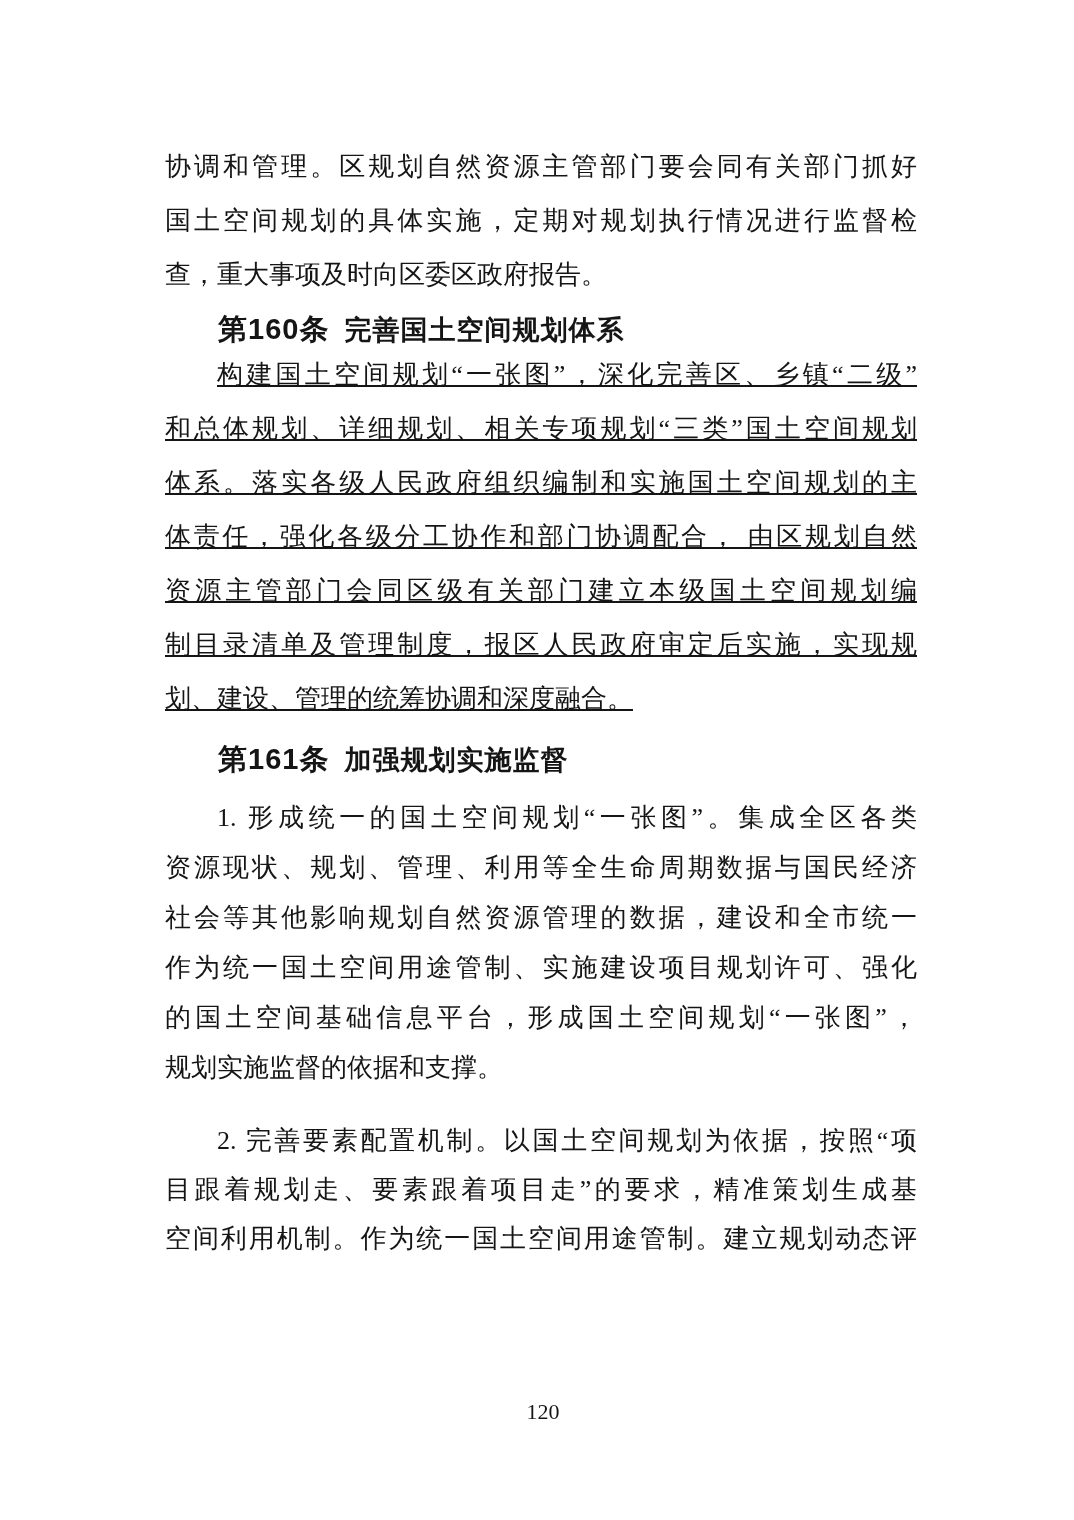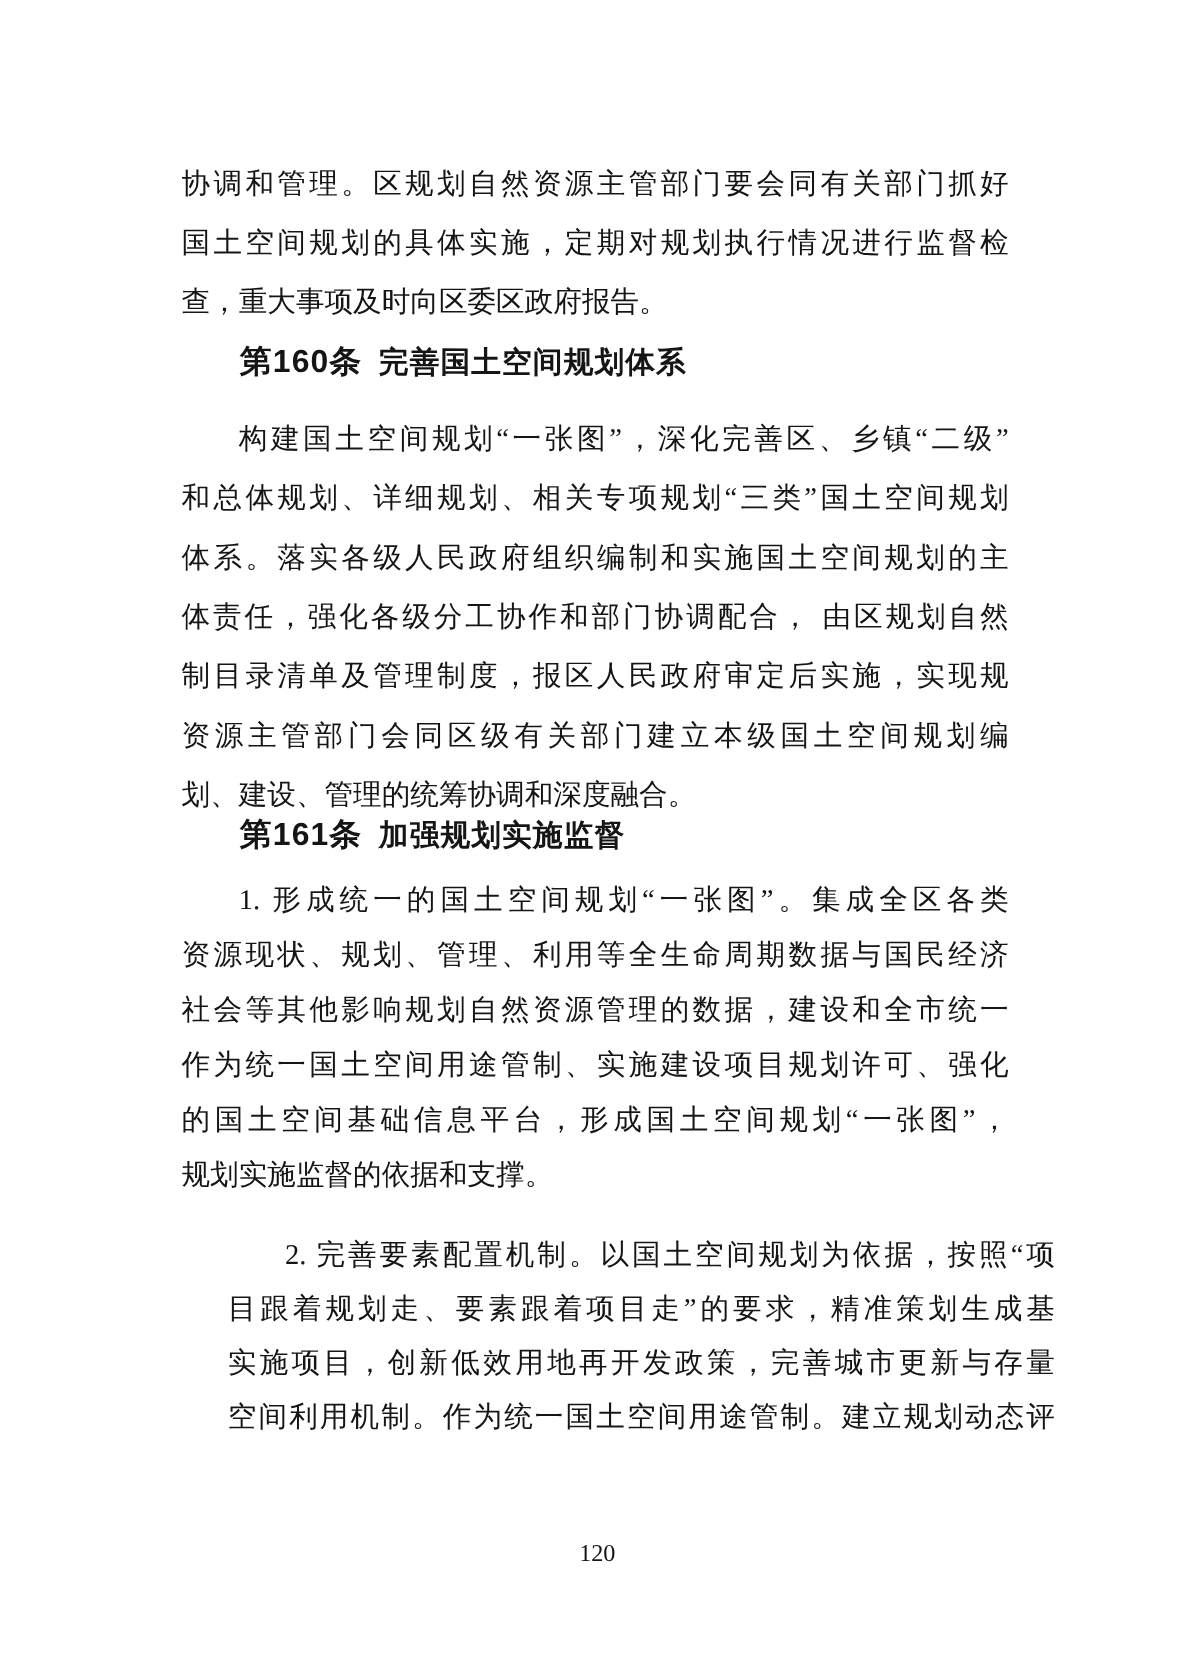--- a/index.html
+++ b/index.html
@@ -21,21 +21,21 @@
   }
   .para .line {
     text-align: justify;
     text-align-last: justify;
   }
   .para .line:last-child { text-align-last: left; }
   .para.justify-all .line:last-child { text-align-last: justify; }
   .para.indent .line:first-child { text-indent: 52px; }
   .lh54 { line-height: 54px; }
   .lh50 { line-height: 50px; font-family: Liberation Serif, serif; }
-  .lh49 { line-height: 49px; margin-left: 42px; }
+  .lh49 { line-height: 49px; }
   .heading {
     position: absolute;
     left: 218px;
     line-height: 52px;
     white-space: nowrap;
   }
   .art-no {
     font-family: "Liberation Sans", "DejaVu Sans", sans-serif;
     font-weight: 700;
     font-size: 29px;
@@ -65,45 +65,44 @@
   <div class="para lh54" style="top:140px;">
       <div class="line">协调和管理。区规划自然资源主管部门要会同有关部门抓好</div>
       <div class="line">国土空间规划的具体实施，定期对规划执行情况进行监督检</div>
       <div class="line">查，重大事项及时向区委区政府报告。</div>
     </div>
 
   <div class="heading" style="top:303px;">
     <span class="art-no">第160条</span><span class="art-title">完善国土空间规划体系</span>
   </div>
 
-  <div class="para indent lh54" style="top:372px;">
+  <div class="para indent lh54" style="top:348px;text-decoration:underline;">
       <div class="line">构建国土空间规划“一张图”，深化完善区、乡镇“二级”</div>
       <div class="line">和总体规划、详细规划、相关专项规划“三类”国土空间规划</div>
       <div class="line">体系。落实各级人民政府组织编制和实施国土空间规划的主</div>
       <div class="line">体责任，强化各级分工协作和部门协调配合， 由区规划自然</div>
+      <div class="line">资源主管部门会同区级有关部门建立本级国土空间规划编</div>
       <div class="line">制目录清单及管理制度，报区人民政府审定后实施，实现规</div>
-      <div class="line">资源主管部门会同区级有关部门建立本级国土空间规划编</div>
       <div class="line">划、建设、管理的统筹协调和深度融合。</div>
     </div>
 
   <div class="heading" style="top:733px;">
     <span class="art-no">第161条</span><span class="art-title">加强规划实施监督</span>
   </div>
 
   <div class="para indent lh50" style="top:793px;">
       <div class="line">1. 形成统一的国土空间规划“一张图”。集成全区各类</div>
       <div class="line">资源现状、规划、管理、利用等全生命周期数据与国民经济</div>
       <div class="line">社会等其他影响规划自然资源管理的数据，建设和全市统一</div>
       <div class="line">作为统一国土空间用途管制、实施建设项目规划许可、强化</div>
       <div class="line">的国土空间基础信息平台，形成国土空间规划“一张图”，</div>
       <div class="line">规划实施监督的依据和支撑。</div>
     </div>
 
   <div class="para indent justify-all lh49" style="top:1116px;">
       <div class="line">2. 完善要素配置机制。以国土空间规划为依据，按照“项</div>
       <div class="line">目跟着规划走、要素跟着项目走”的要求，精准策划生成基</div>
-      <div class="line">实施项目，创新低效用地再开发政策，完善城市更新与存量</div>
       <div class="line">空间利用机制。作为统一国土空间用途管制。建立规划动态评</div>
     </div>
 
   <div class="page-number">120</div>
 
 </div>
 
 </body></html>

